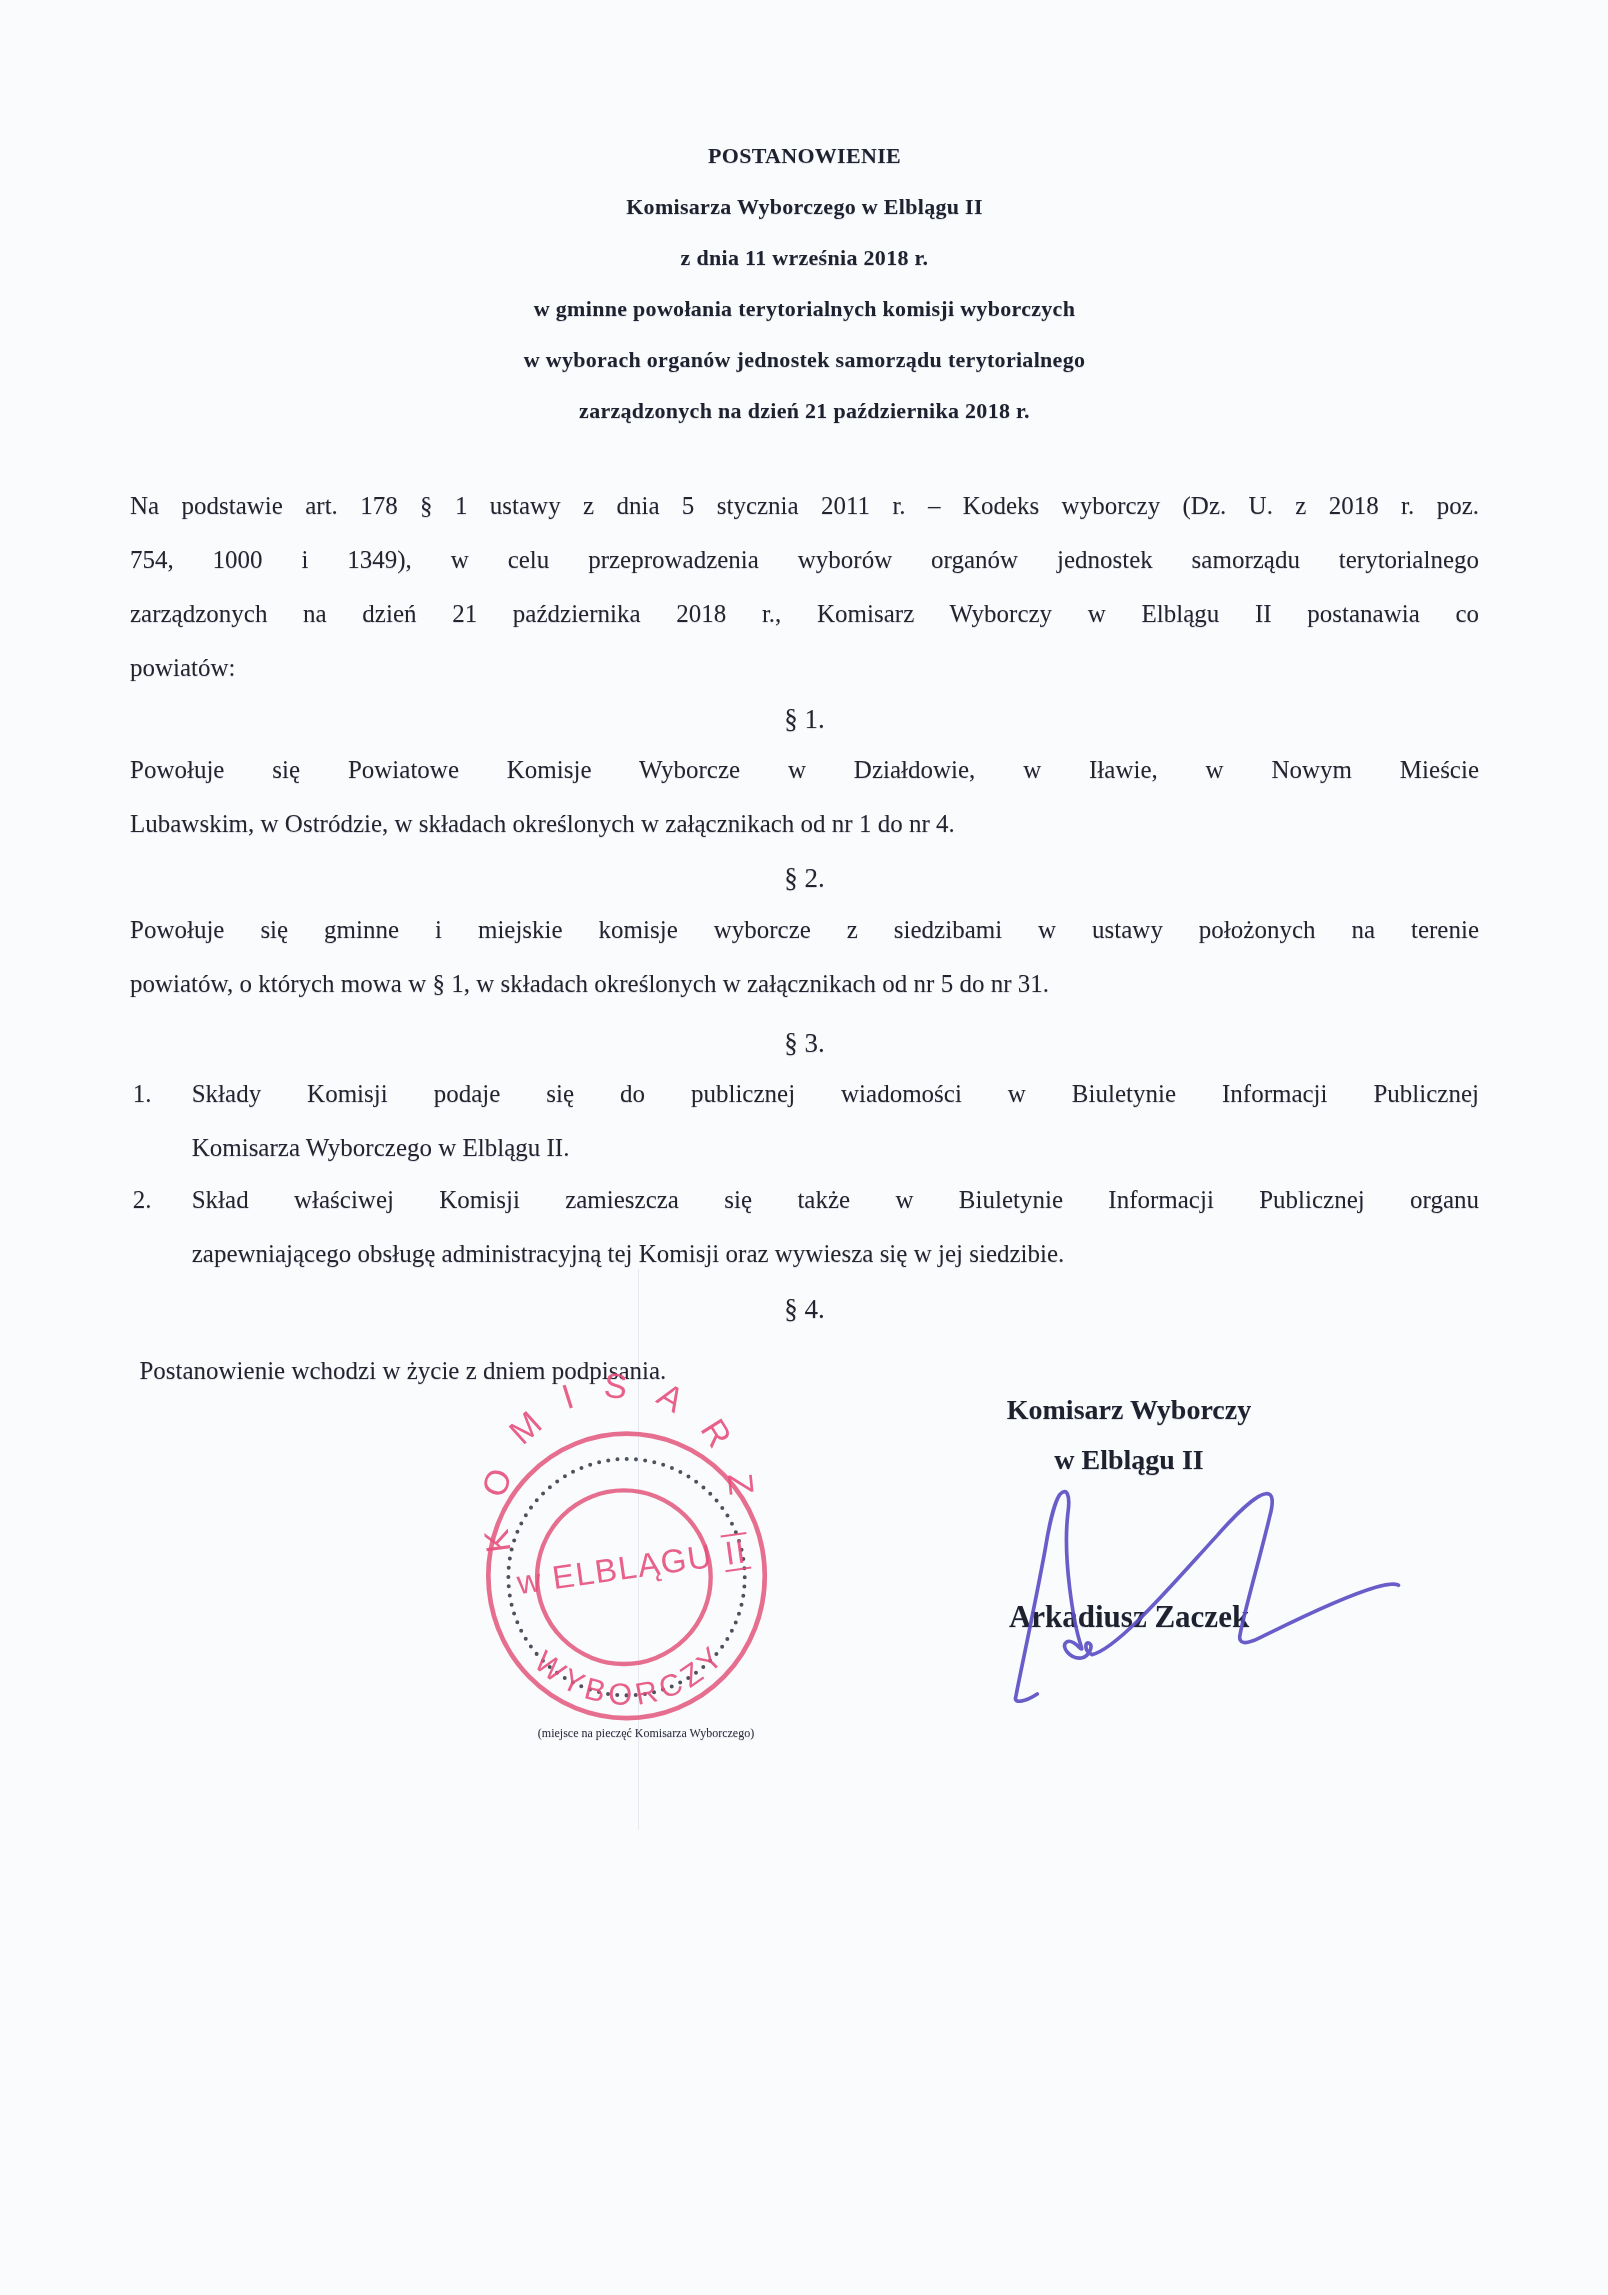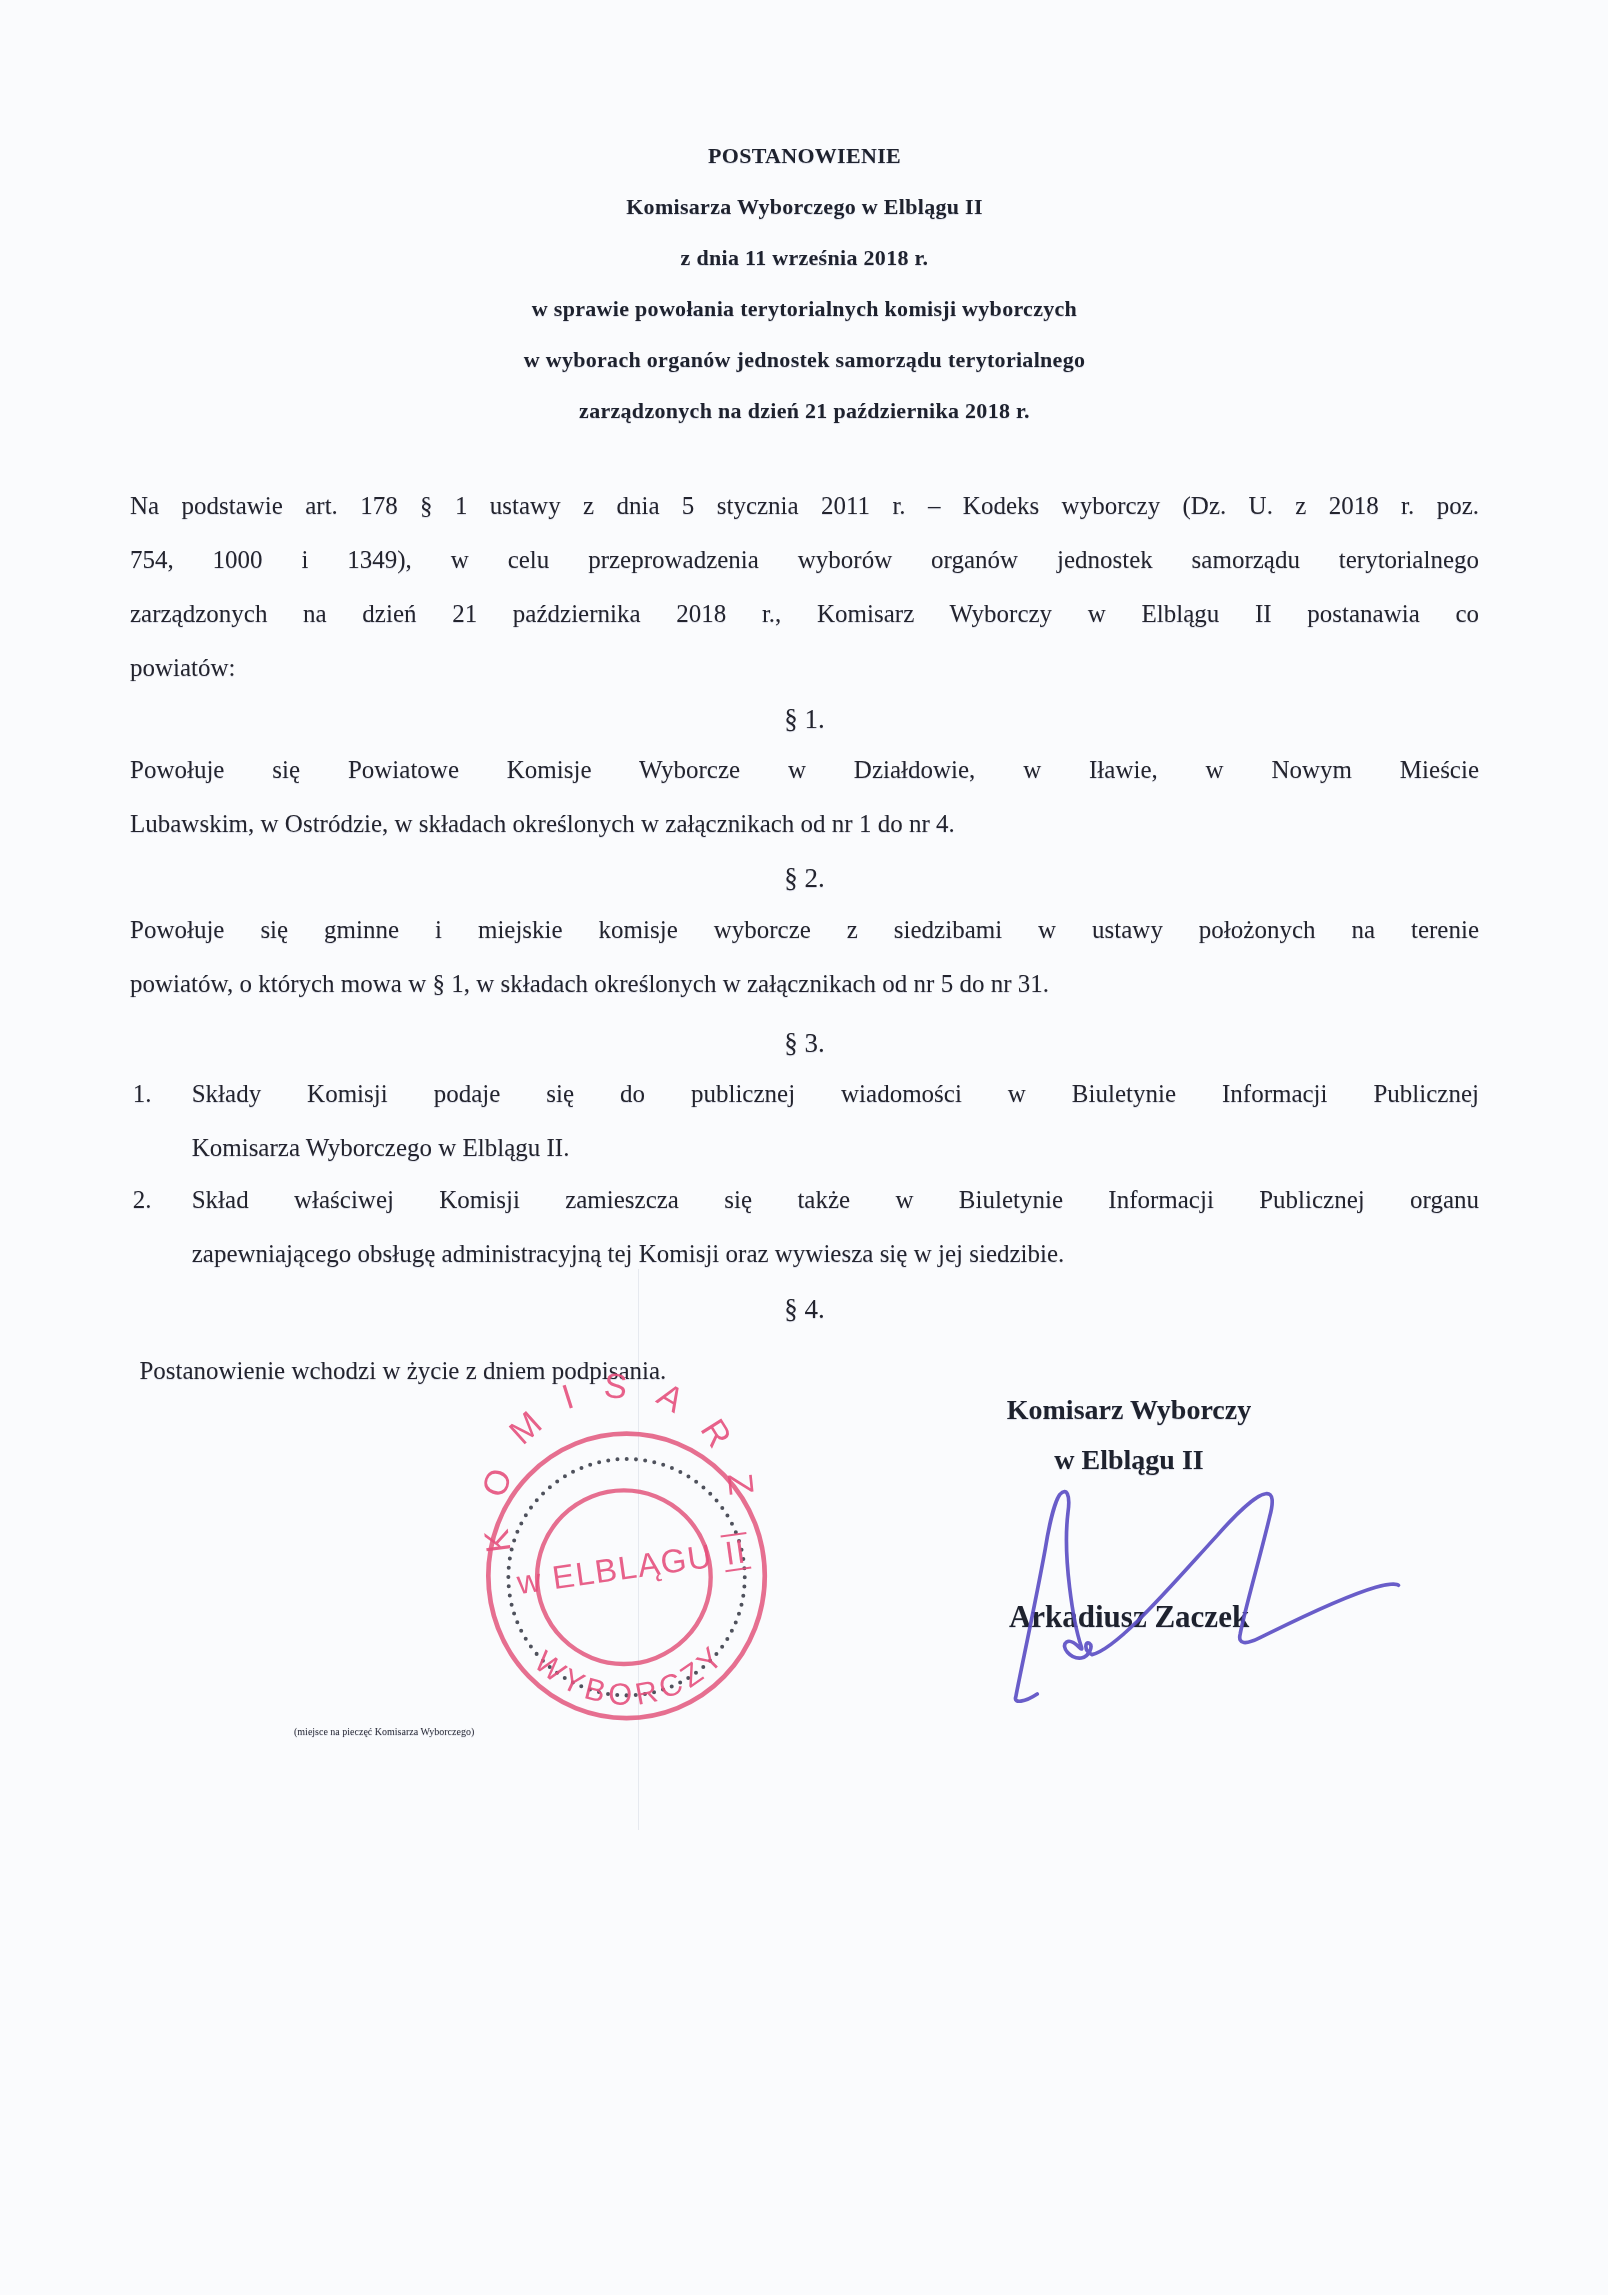--- a/index.html
+++ b/index.html
@@ -49,23 +49,23 @@
     color:#e6517e; opacity:0.9;
     white-space:nowrap;
   }
   .stamp-center .ii{
     display:inline-block;
     border-top:2.7px solid #e6517e;
     border-bottom:2.7px solid #e6517e;
     padding:0.7px 2.7px; line-height:0.95;
   }
   .stamp-caption{
-    top:1726px; left:294px; width:668px;
-    text-align:left;
-    font-size:10px; color:#2a2c38;
+    top:1726px; left:312px; width:668px;
+    text-align:center;
+    font-size:12px; color:#2a2c38;
   }
   .fold-line{
     top:1269px; left:638px; width:1.3px; height:561px;
     background:rgba(130,140,165,0.16);
   }
   svg.overlay{ position:absolute; top:0; left:0; pointer-events:none; }
   .stamp-arc{
     font-family:"Liberation Sans","DejaVu Sans",sans-serif;
     fill:#e6517e; opacity:0.9;
   }
@@ -74,21 +74,21 @@
 <body>
 
 <div class="page">
 
   <div class="fold-line abs"></div>
 
   <div class="title-block abs doc-text jtitle">
       <div class="tline">POSTANOWIENIE</div>
       <div class="tline">Komisarza Wyborczego w Elblągu II</div>
       <div class="tline">z dnia 11 września 2018 r.</div>
-      <div class="tline">w sprawie powołania terytorialnych komisji wyborczych</div>
+      <div class="tline">w gminne powołania terytorialnych komisji wyborczych</div>
       <div class="tline">w wyborach organów jednostek samorządu terytorialnego</div>
       <div class="tline">zarządzonych na dzień 21 października 2018 r.</div>
     </div>
 
   <div class="body-block abs doc-text jpara" style="top:479px;">
       <div class="tline">Na podstawie art. 178 § 1 ustawy z dnia 5 stycznia 2011 r. – Kodeks wyborczy (Dz. U. z 2018 r. poz.</div>
       <div class="tline">754, 1000 i 1349), w celu przeprowadzenia wyborów organów jednostek samorządu terytorialnego</div>
       <div class="tline">zarządzonych na dzień 21 października 2018 r., Komisarz Wyborczy w Elblągu II postanawia co</div>
       <div class="tline">powiatów:</div>
     </div>

